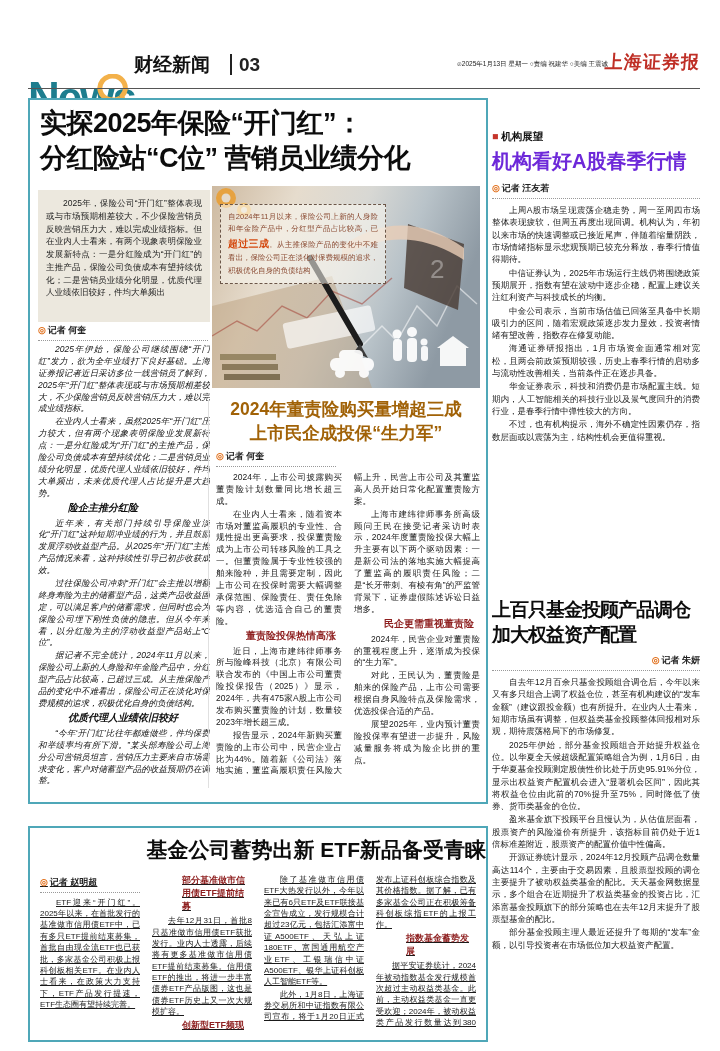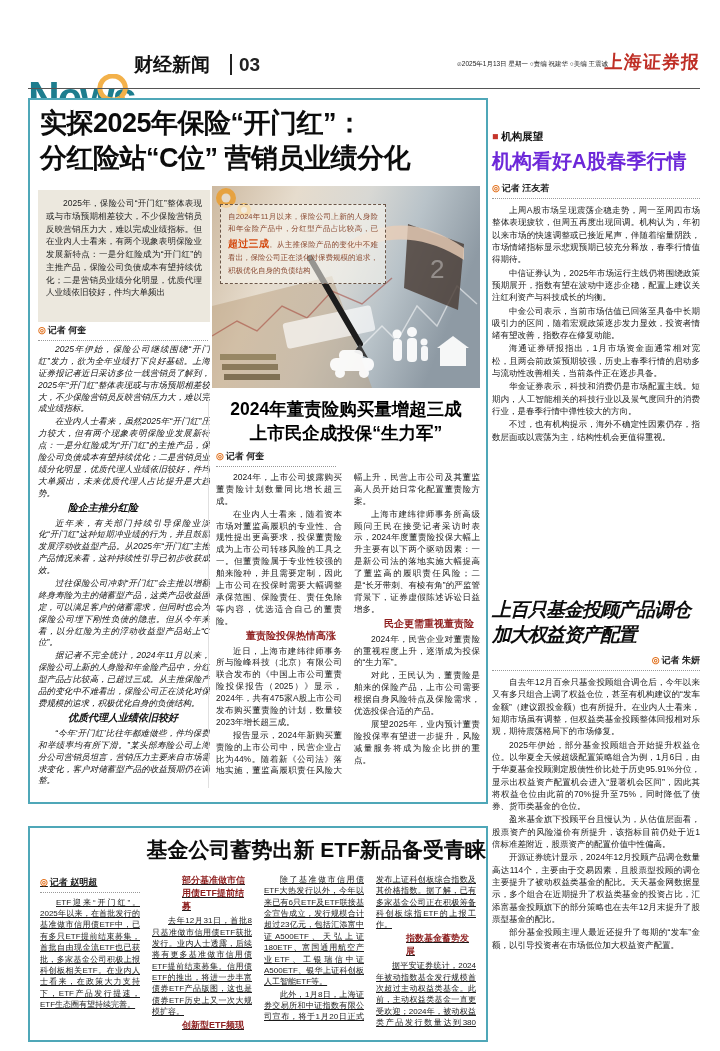--- a/index.html
+++ b/index.html
@@ -33,35 +33,35 @@
   .sh{font-weight:800;font-size:10px;margin:0 0 3px;color:#111;padding-left:30px;}
   .col-divider{position:absolute;left:178px;top:300px;width:1px;height:388px;background:#e0e0e0;}
   
   .photo{position:absolute;left:182px;top:86px;width:268px;height:202px;overflow:hidden;}
   .overlay-box{position:absolute;left:190px;top:104px;width:150px;border:1.5px dashed #6b5648;
                background:rgba(252,249,243,.55);padding:6px 7px;font-size:7.5px;line-height:1.65;
                color:#8a4a32;text-align:justify;}
   .overlay-box .hl{color:#d4490f;font-weight:800;font-size:10px;}
   
   .dz-headline{position:absolute;left:182px;top:298px;width:268px;text-align:center;
-               font-size:17.5px;font-weight:900;line-height:1.35;color:#000000;}
+               font-size:17.5px;font-weight:900;line-height:1.35;color:#a16207;}
   .dz-byline{position:absolute;left:186px;top:350px;width:120px;}
   .dz-body{position:absolute;left:186px;top:372px;width:264px;height:316px;overflow:hidden;
            column-count:2;column-gap:12px;column-fill:auto;font-size:8.5px;line-height:1.4;}
   .dz-body .sh{color:#8e1f1f;}
   
   .rail{position:absolute;left:492px;top:98px;width:208px;height:940px;}
   .kicker{position:absolute;left:0;top:32px;font-size:10.5px;font-weight:800;color:#111;}
   .kicker .sq{color:#c5352b;margin-right:3px;}
   .jg-headline{position:absolute;left:0;top:50px;width:208px;font-size:20px;font-weight:900;color:#6d28d9;}
   .jg-byline{position:absolute;left:0;top:84px;width:208px;}
   .jg-body{position:absolute;left:0;top:106px;width:208px;height:386px;overflow:hidden;
            font-size:8.5px;line-height:1.45;}
   .tg-headline{position:absolute;left:0;top:500px;width:210px;font-size:19px;font-weight:900;
-               line-height:1.3;letter-spacing:-1px;color:#0c0c0c;font-style:italic;}
+               line-height:1.3;letter-spacing:-1px;color:#0c0c0c;}
   .tg-byline{position:absolute;left:0;top:556px;width:208px;text-align:right;}
   .tg-body{position:absolute;left:0;top:578px;width:208px;height:360px;overflow:hidden;
            font-size:8.5px;line-height:1.45;}
   
   .etf-headline{position:absolute;left:0;top:8px;width:456px;text-align:right;
                 font-size:21px;font-weight:900;color:#0c0c0c;}
   .etf-body{position:absolute;left:10px;top:46px;width:436px;height:158px;overflow:hidden;
             column-count:4;column-gap:12px;column-fill:auto;font-size:8px;line-height:1.42;text-decoration:underline;}
   .etf-body .sh{color:#8e1f1f;font-size:9px;}
   .etf-body .byline{margin-top:2px;}

